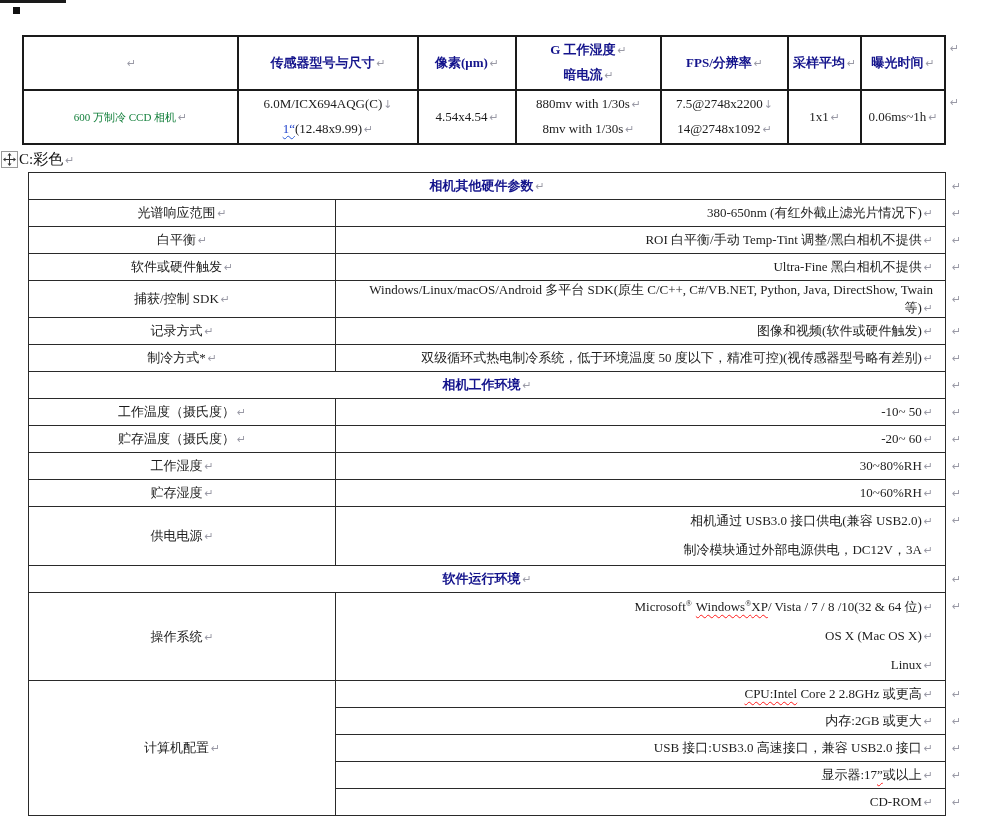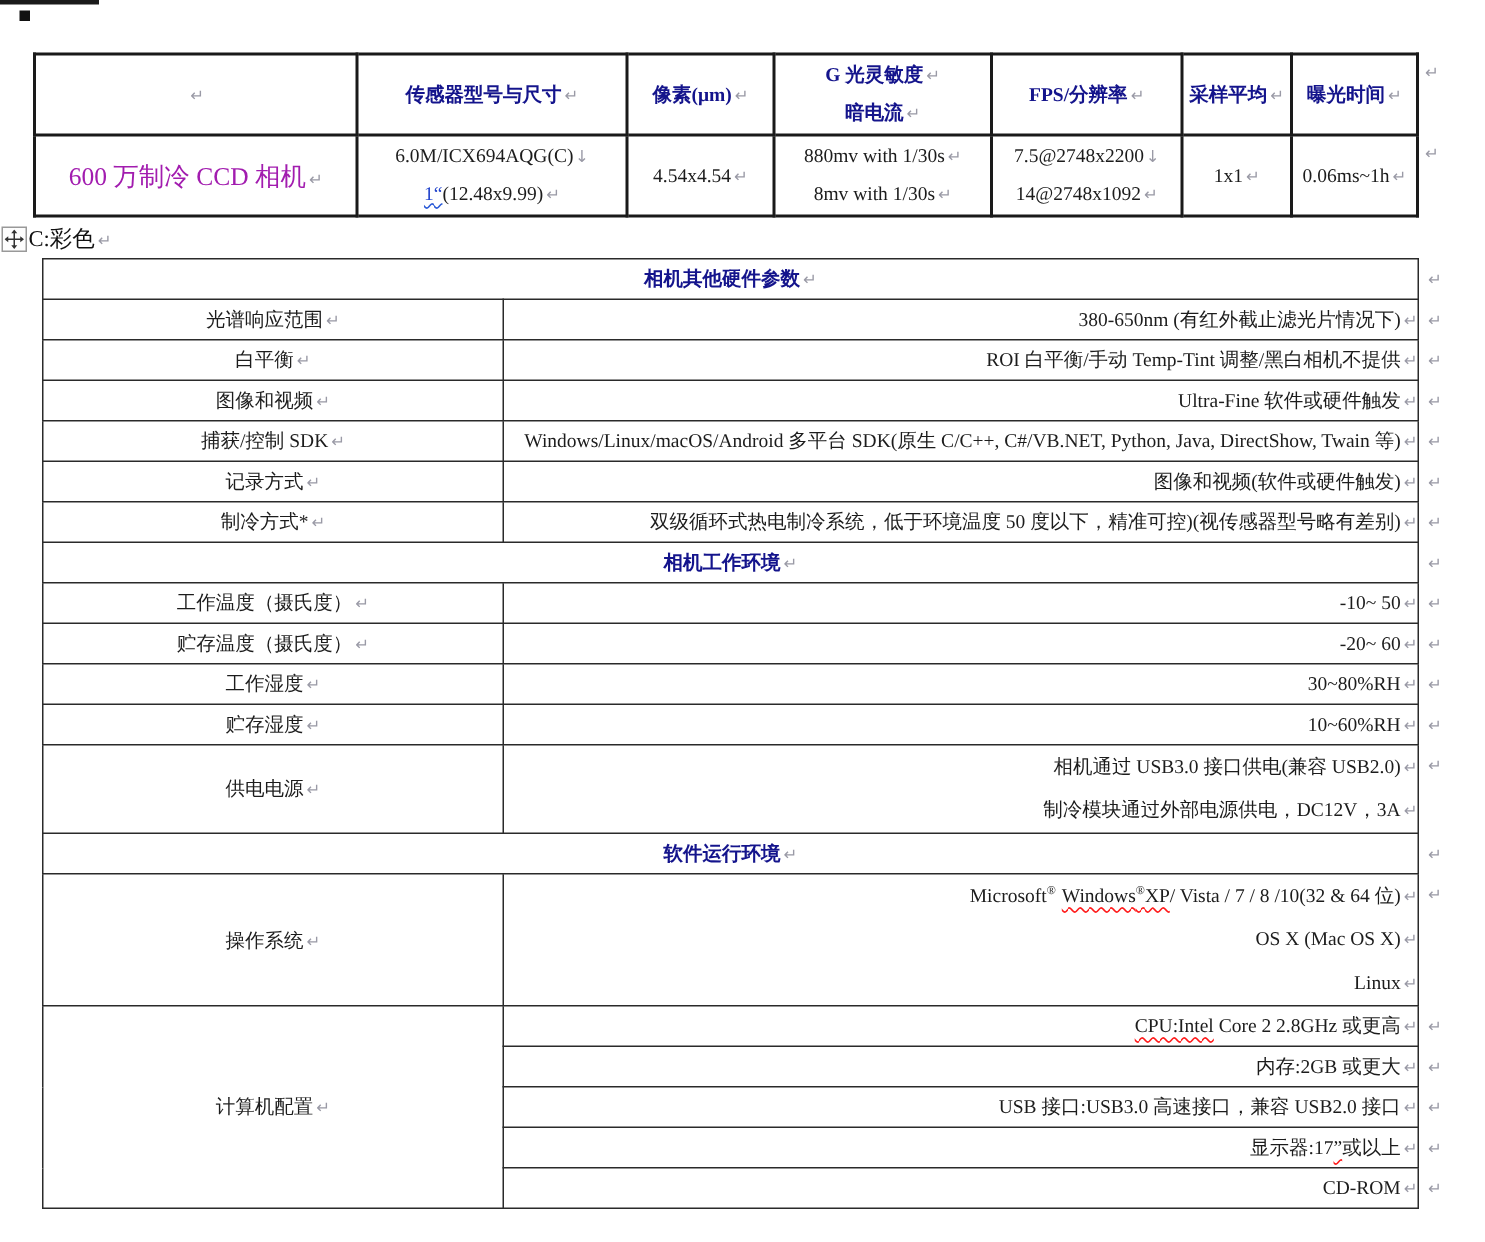--- a/index.html
+++ b/index.html
@@ -27,30 +27,30 @@
   .lb { color:#9a9aa6; font-family:"DejaVu Sans",sans-serif; font-weight:normal; font-size:11px; margin-left:1px; }
 
   
   table { border-collapse:collapse; table-layout:fixed; }
   .spec-table { position:absolute; left:22px; top:35px; }
   .spec-table td { border:2px solid #1a1a1a; text-align:center; vertical-align:middle; background:#fff; padding:1px 2px; }
   .spec-table td.eor { border:none; background:transparent; vertical-align:top; text-align:left; padding-top:4px; }
   .spec-table .hrow td { height:52px; }
   .spec-table .drow td { height:43px; }
   .hdr { color:#14148c; font-weight:bold; font-size:13px; line-height:20px; }
-  .cam-name { color:#a21caf; font-size:17px; }
+  .cam-name { color:#15803d; font-size:11px; }
   .cellline { line-height:24px; }
 
   
   .move-handle { position:absolute; left:1px; top:151px; width:17px; height:17px; border:1px solid #999; background:#fdfdfd; }
   .caption { position:absolute; left:19px; top:150px; font-size:15px; color:#111; font-family:"Liberation Serif","DejaVu Serif",serif; }
 
   
   .detail-table { position:absolute; left:28px; top:172px; }
-  .detail-table td { border:1.5px solid #2a2a2a; vertical-align:middle; background:#fff; padding:0 0; font-size:13px; }
+  .detail-table td { border:1.5px solid #2a2a2a; vertical-align:middle; background:#fff; padding:0 12px; font-size:13px; }
   .detail-table td.eor { border:none; background:transparent; width:18px; padding:0 0 0 4px; }
   .detail-table td.eor.topa { vertical-align:top; padding-top:5px; }
   .detail-table .r td { height:27px; }
   .sechdr { text-align:center; color:#14148c; font-weight:bold; }
   .lblc { text-align:center; }
   .valc { text-align:right; }
   .mline { line-height:28px; }
   sup.reg { font-size:8px; vertical-align:super; line-height:0; }
 
   
@@ -77,21 +77,21 @@
       <col style="width:73px">
       <col style="width:84px">
       <col style="width:20px">
   </colgroup>
   <tbody>
       <tr class="hrow">
     <td><span class="pm">↵</span></td>
     <td class="hdr"><span>传感器型号与尺寸</span><span class="pm">↵</span></td>
     <td class="hdr"><span>像素(μm)</span><span class="pm">↵</span></td>
     <td class="hdr">
-      <div class="cellline"><span>G 光灵敏度</span><span class="pm">↵</span></div>
+      <div class="cellline"><span>G 工作湿度</span><span class="pm">↵</span></div>
       <div class="cellline"><span>暗电流</span><span class="pm">↵</span></div>
     </td>
     <td class="hdr"><span>FPS/分辨率</span><span class="pm">↵</span></td>
     <td class="hdr"><span>采样平均</span><span class="pm">↵</span></td>
     <td class="hdr"><span>曝光时间</span><span class="pm">↵</span></td>
     <td class="eor"><span class="pm">↵</span></td>
   </tr>
   <tr class="drow">
     <td><span class="cam-name">600 万制冷 CCD 相机</span><span class="pm">↵</span></td>
     <td>
@@ -149,22 +149,22 @@
     <td class="lblc"><span>光谱响应范围</span><span class="pm">↵</span></td>
     <td class="valc"><span>380-650nm (有红外截止滤光片情况下)</span><span class="pm">↵</span></td>
     <td class="eor"><span class="pm">↵</span></td>
   </tr>
   <tr class="r">
     <td class="lblc"><span>白平衡</span><span class="pm">↵</span></td>
     <td class="valc"><span>ROI 白平衡/手动 Temp-Tint 调整/黑白相机不提供</span><span class="pm">↵</span></td>
     <td class="eor"><span class="pm">↵</span></td>
   </tr>
   <tr class="r">
-    <td class="lblc"><span>图像和视频</span><span class="pm">↵</span></td>
-    <td class="valc"><span>Ultra-Fine 软件或硬件触发</span><span class="pm">↵</span></td>
+    <td class="lblc"><span>软件或硬件触发</span><span class="pm">↵</span></td>
+    <td class="valc"><span>Ultra-Fine 黑白相机不提供</span><span class="pm">↵</span></td>
     <td class="eor"><span class="pm">↵</span></td>
   </tr>
   <tr class="r">
     <td class="lblc"><span>捕获/控制 SDK</span><span class="pm">↵</span></td>
     <td class="valc"><span>Windows/Linux/macOS/Android 多平台 SDK(原生 C/C++, C#/VB.NET, Python, Java, DirectShow, Twain 等)</span><span class="pm">↵</span></td>
     <td class="eor"><span class="pm">↵</span></td>
   </tr>
   <tr class="r">
     <td class="lblc"><span>记录方式</span><span class="pm">↵</span></td>
     <td class="valc"><span>图像和视频(软件或硬件触发)</span><span class="pm">↵</span></td>

